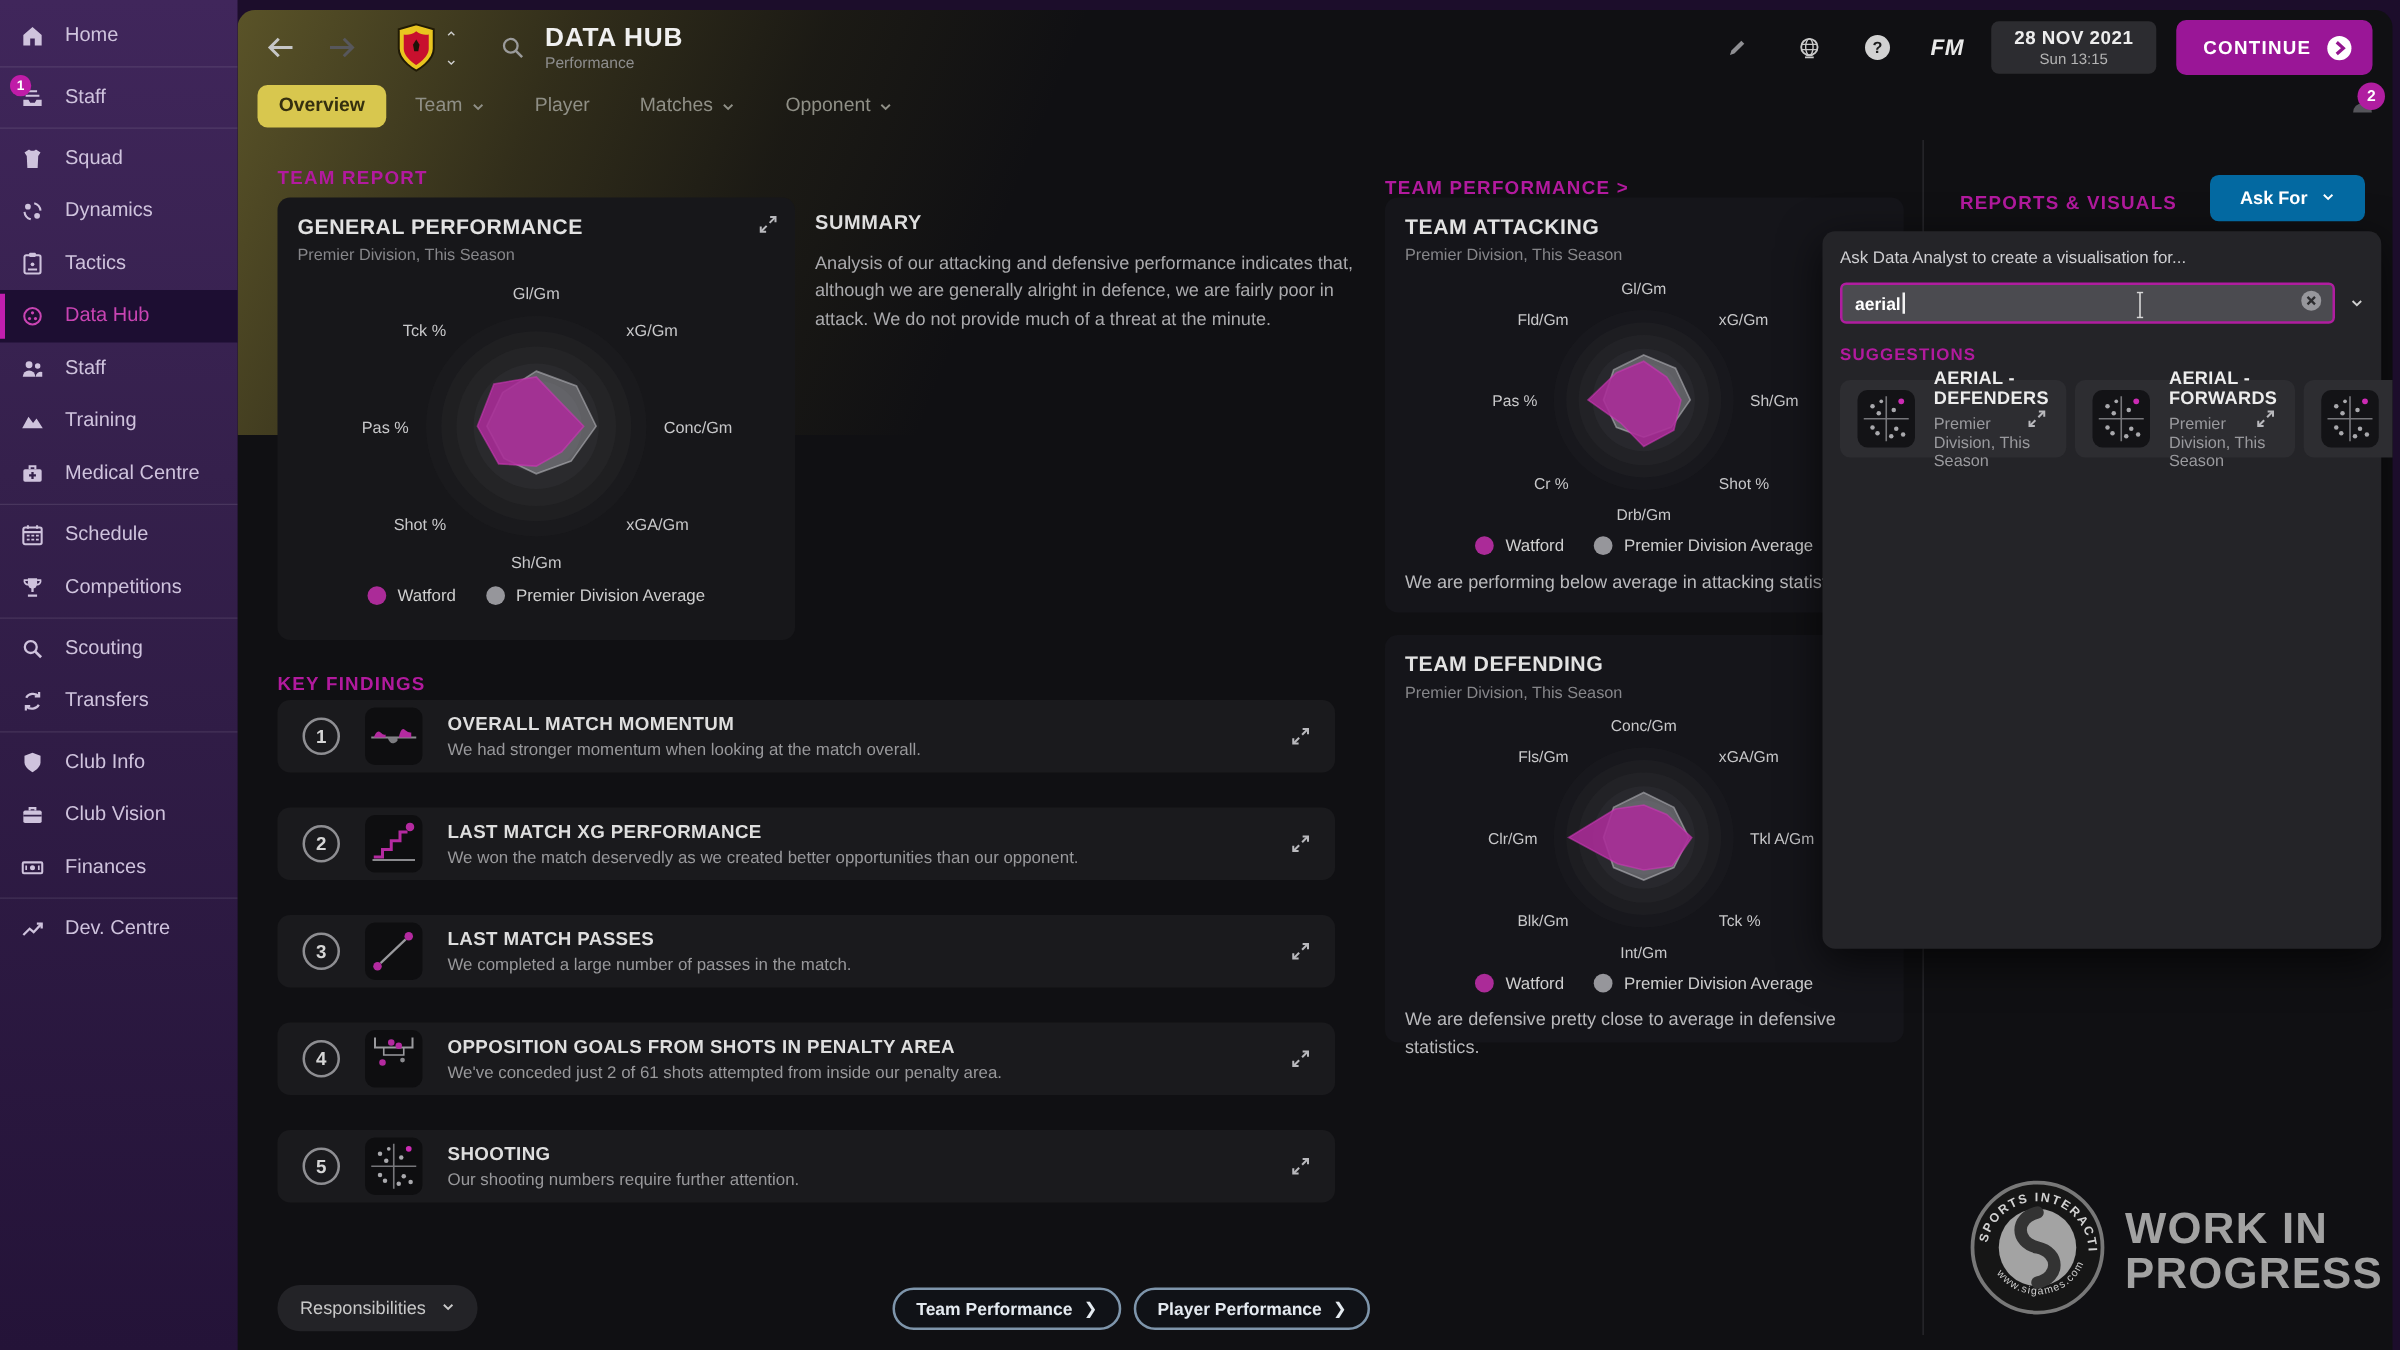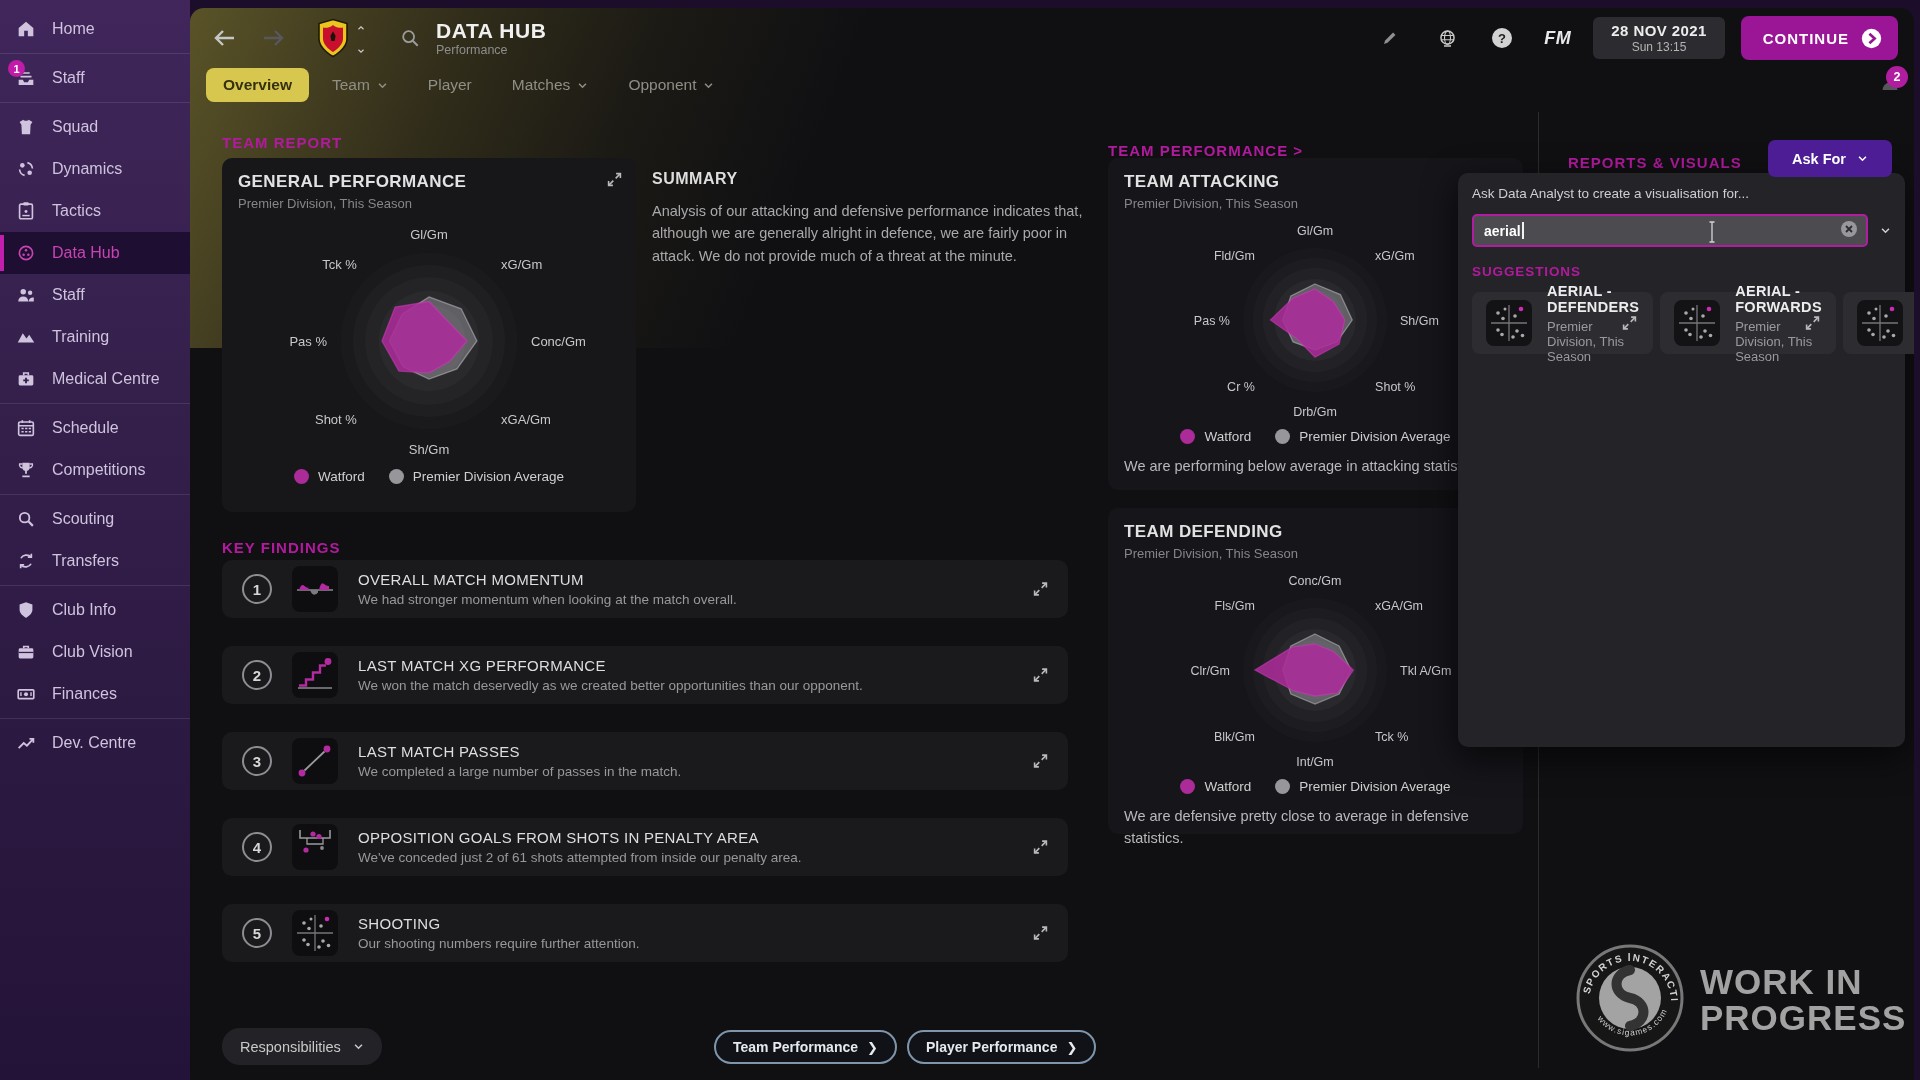--- a/index.html
+++ b/index.html
@@ -111,42 +111,42 @@
   #findings-list { position:absolute; left:32px; top:552px; width:846px;
     display:flex; flex-direction:column; gap:28px; }
   .finding { height:58px; background:#1a1a1d; border-radius:10px; display:flex;
     align-items:center; padding:0 20px; gap:20px; position:relative; cursor:pointer; }
   .f-num { width:30px; height:30px; border-radius:50%; border:2px solid #8e8e92; color:#d6d6d6;
     font-weight:bold; font-size:15px; display:flex; align-items:center; justify-content:center;
     flex:0 0 30px; }
   .f-thumb { width:46px; height:46px; border-radius:8px; background:#0e0e10; flex:0 0 46px; }
   .f-thumb svg { width:46px; height:46px; display:block; }
   .f-text { display:flex; flex-direction:column; }
-  .f-title { color:#dedede; font-weight:normal; font-size:15px; letter-spacing:.3px; }
+  .f-title { color:#dedede; font-weight:bold; font-size:15px; letter-spacing:.3px; }
   .f-desc { color:#98989b; font-size:13.5px; margin-top:4px; }
   .finding .expand-btn { top:50%; transform:translateY(-50%); right:20px; }
 
   
   #responsibilities-btn { position:absolute; left:32px; top:1020px; background:#232327;
     border-radius:18px; height:37px; padding:0 18px; display:flex; align-items:center; gap:12px;
     color:#c9c9c9; font-size:14.5px; cursor:pointer; }
   #footer-right { position:absolute; left:524px; top:1022px; display:flex; gap:10px; }
   .outline-btn { border:2px solid #7e95ab; border-radius:17px; height:34px; padding:0 17px;
     color:#e4eaf0; font-weight:bold; font-size:14px; display:flex; align-items:center; gap:9px;
     background:rgba(18,24,32,.35); cursor:pointer; }
   .outline-btn .arr { font-size:13px; font-weight:bold; }
 
   
   #col-divider { position:absolute; left:1348px; top:104px; height:956px; width:1px; background:#2b2b30; }
 
   
   #ask-for-btn { position:absolute; left:1578px; top:132px; width:124px; height:37px;
-    background:#4c1d95; border-radius:7px; color:#fff; font-weight:bold; font-size:14.5px;
+    background:#0369a1; border-radius:7px; color:#fff; font-weight:bold; font-size:14.5px;
     display:flex; align-items:center; justify-content:center; gap:11px; cursor:pointer; z-index:41; }
-  #popup { position:absolute; left:1268px; top:165px; width:447px; height:574px;
+  #popup { position:absolute; left:1268px; top:177px; width:447px; height:574px;
     background:#242428; border-radius:10px; box-shadow:0 10px 34px rgba(0,0,0,.65); z-index:40;
     padding:13px 14px; }
   .popup-prompt { color:#cfcfd2; font-size:13.5px; }
   .input-row { display:flex; align-items:center; gap:12px; margin-top:13px; }
   #ask-input { flex:1; height:33px; background:#4b4b50; border:2px solid #b01da0; border-radius:5px;
     display:flex; align-items:center; padding:0 10px; position:relative; cursor:text; }
   #ask-query { color:#fff; font-size:14px; font-weight:bold; }
   .caret { width:2px; height:17px; background:#f2f2f2; margin-left:1px; }
   .ibeam-cursor { position:absolute; left:233px; top:5px; }
   .clear-btn { position:absolute; right:8px; top:50%; transform:translateY(-50%); cursor:pointer; }

